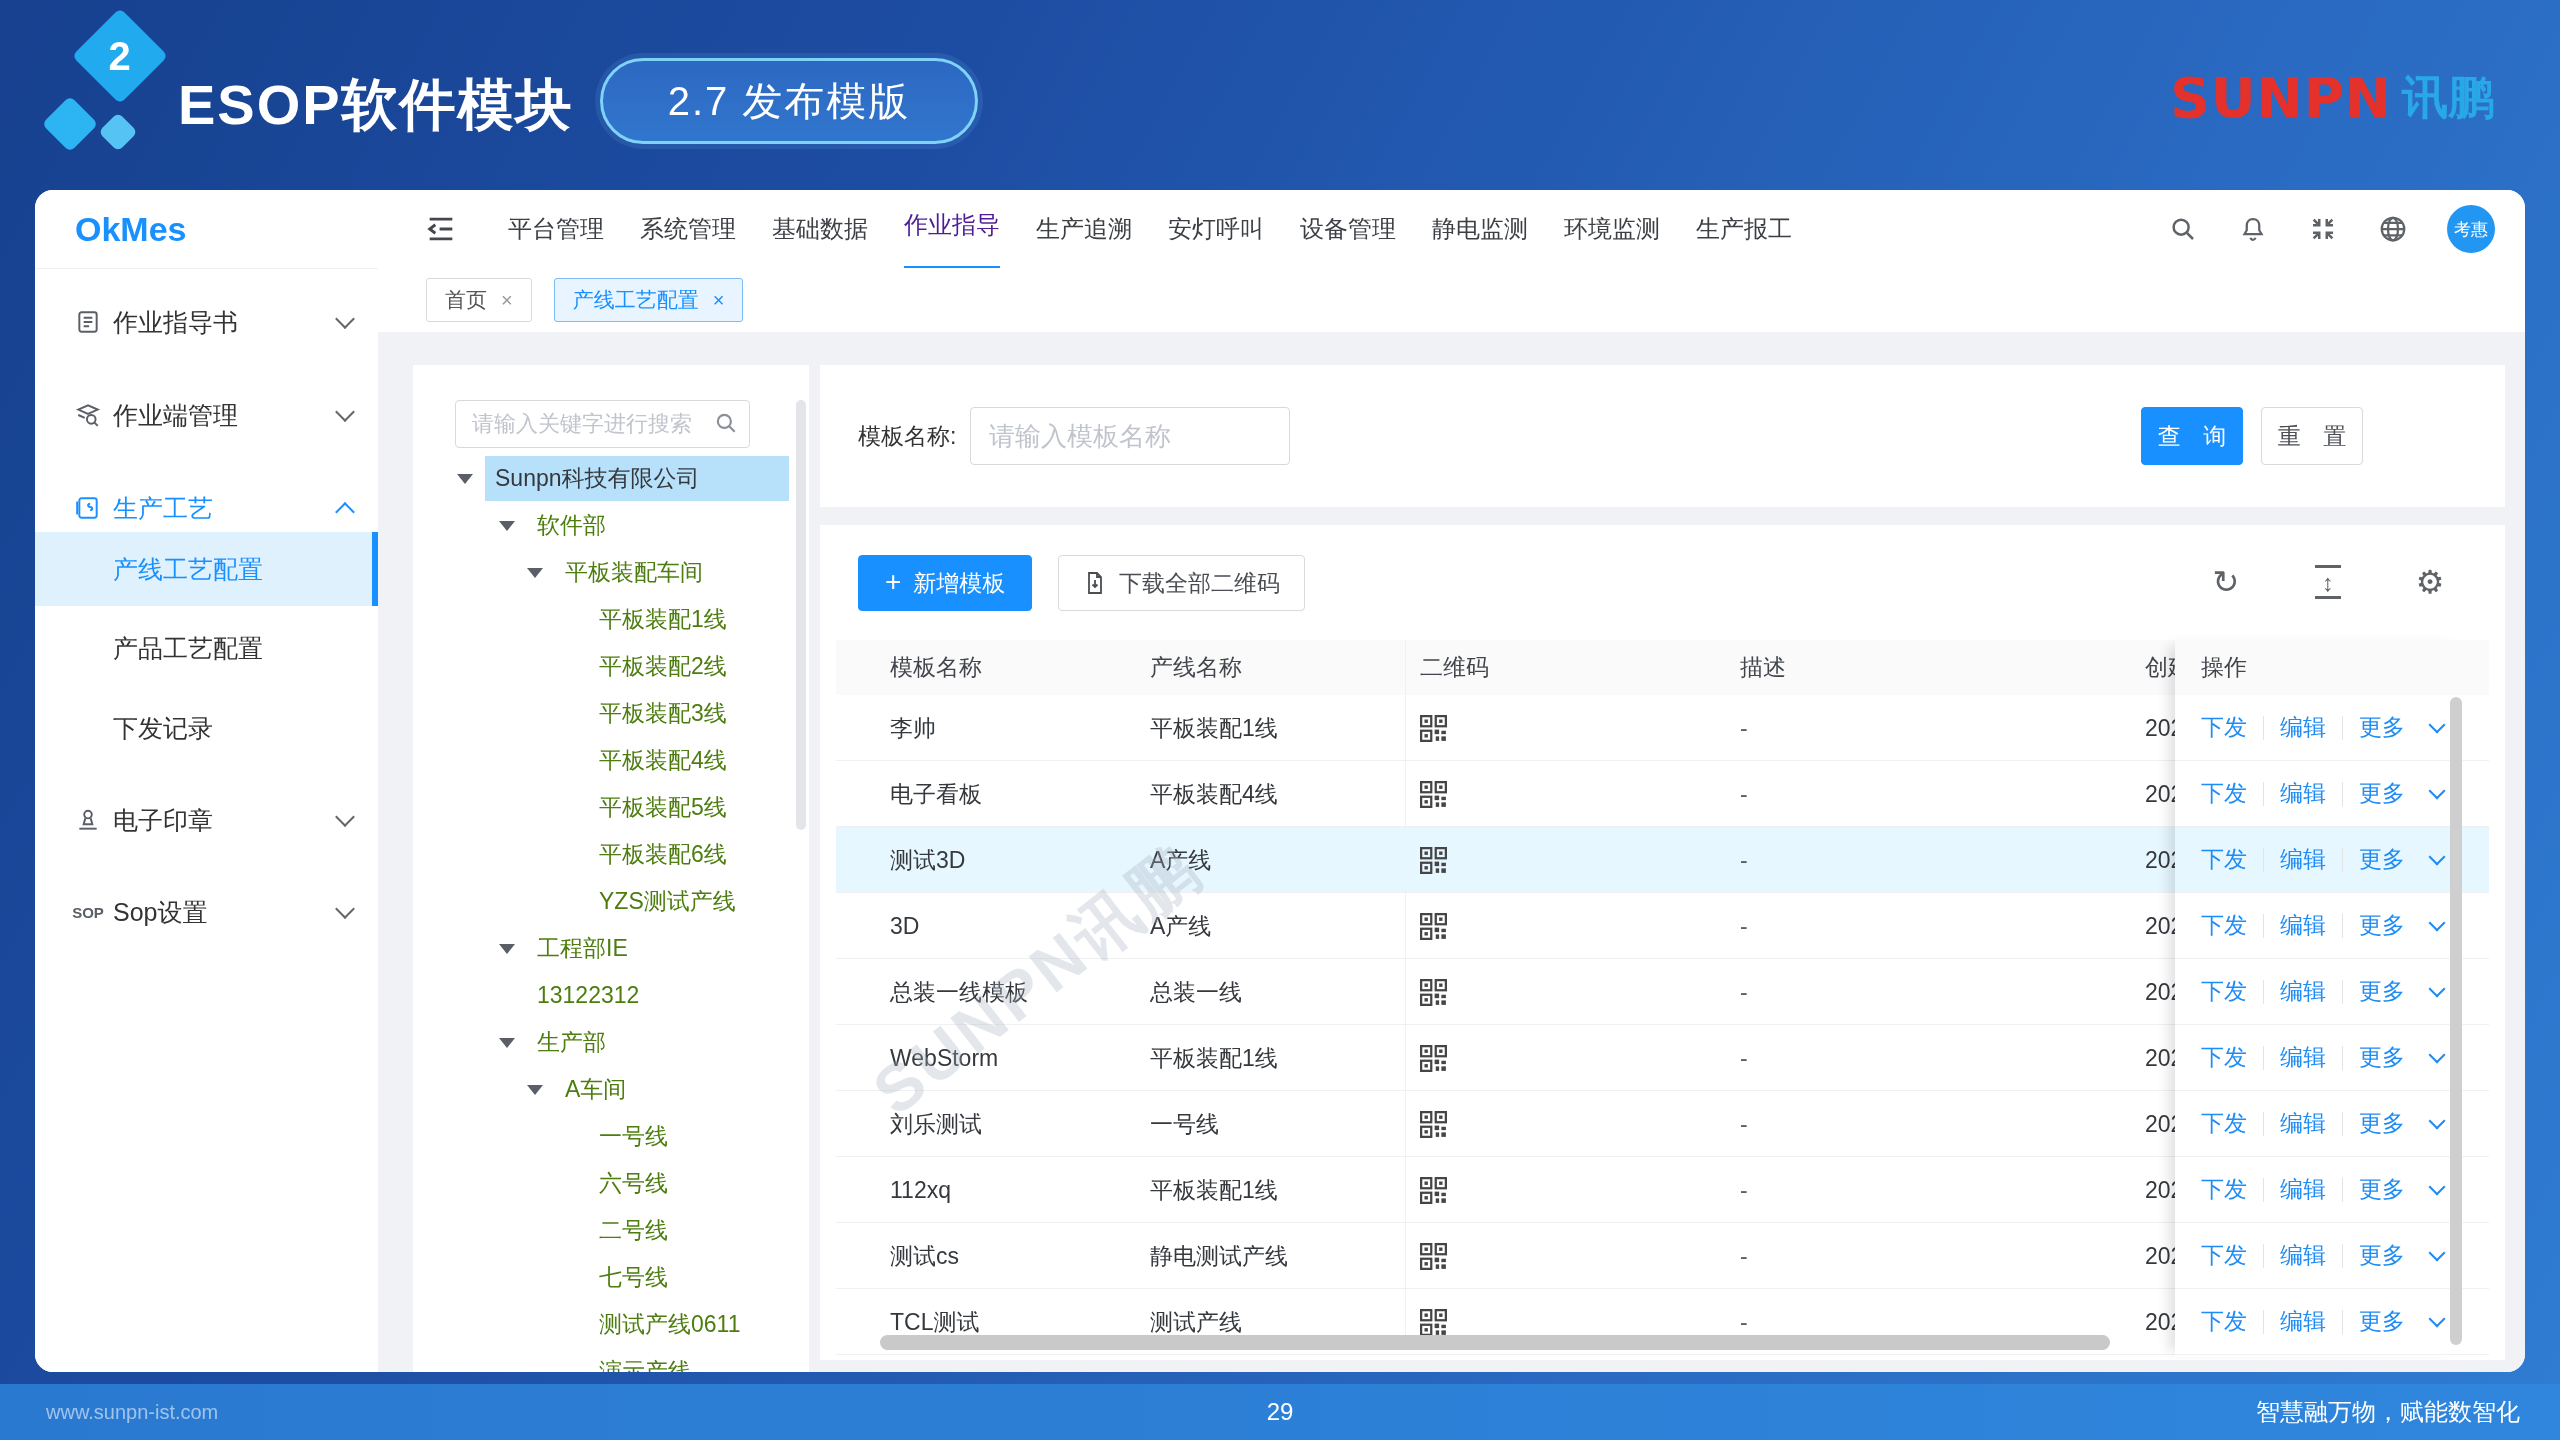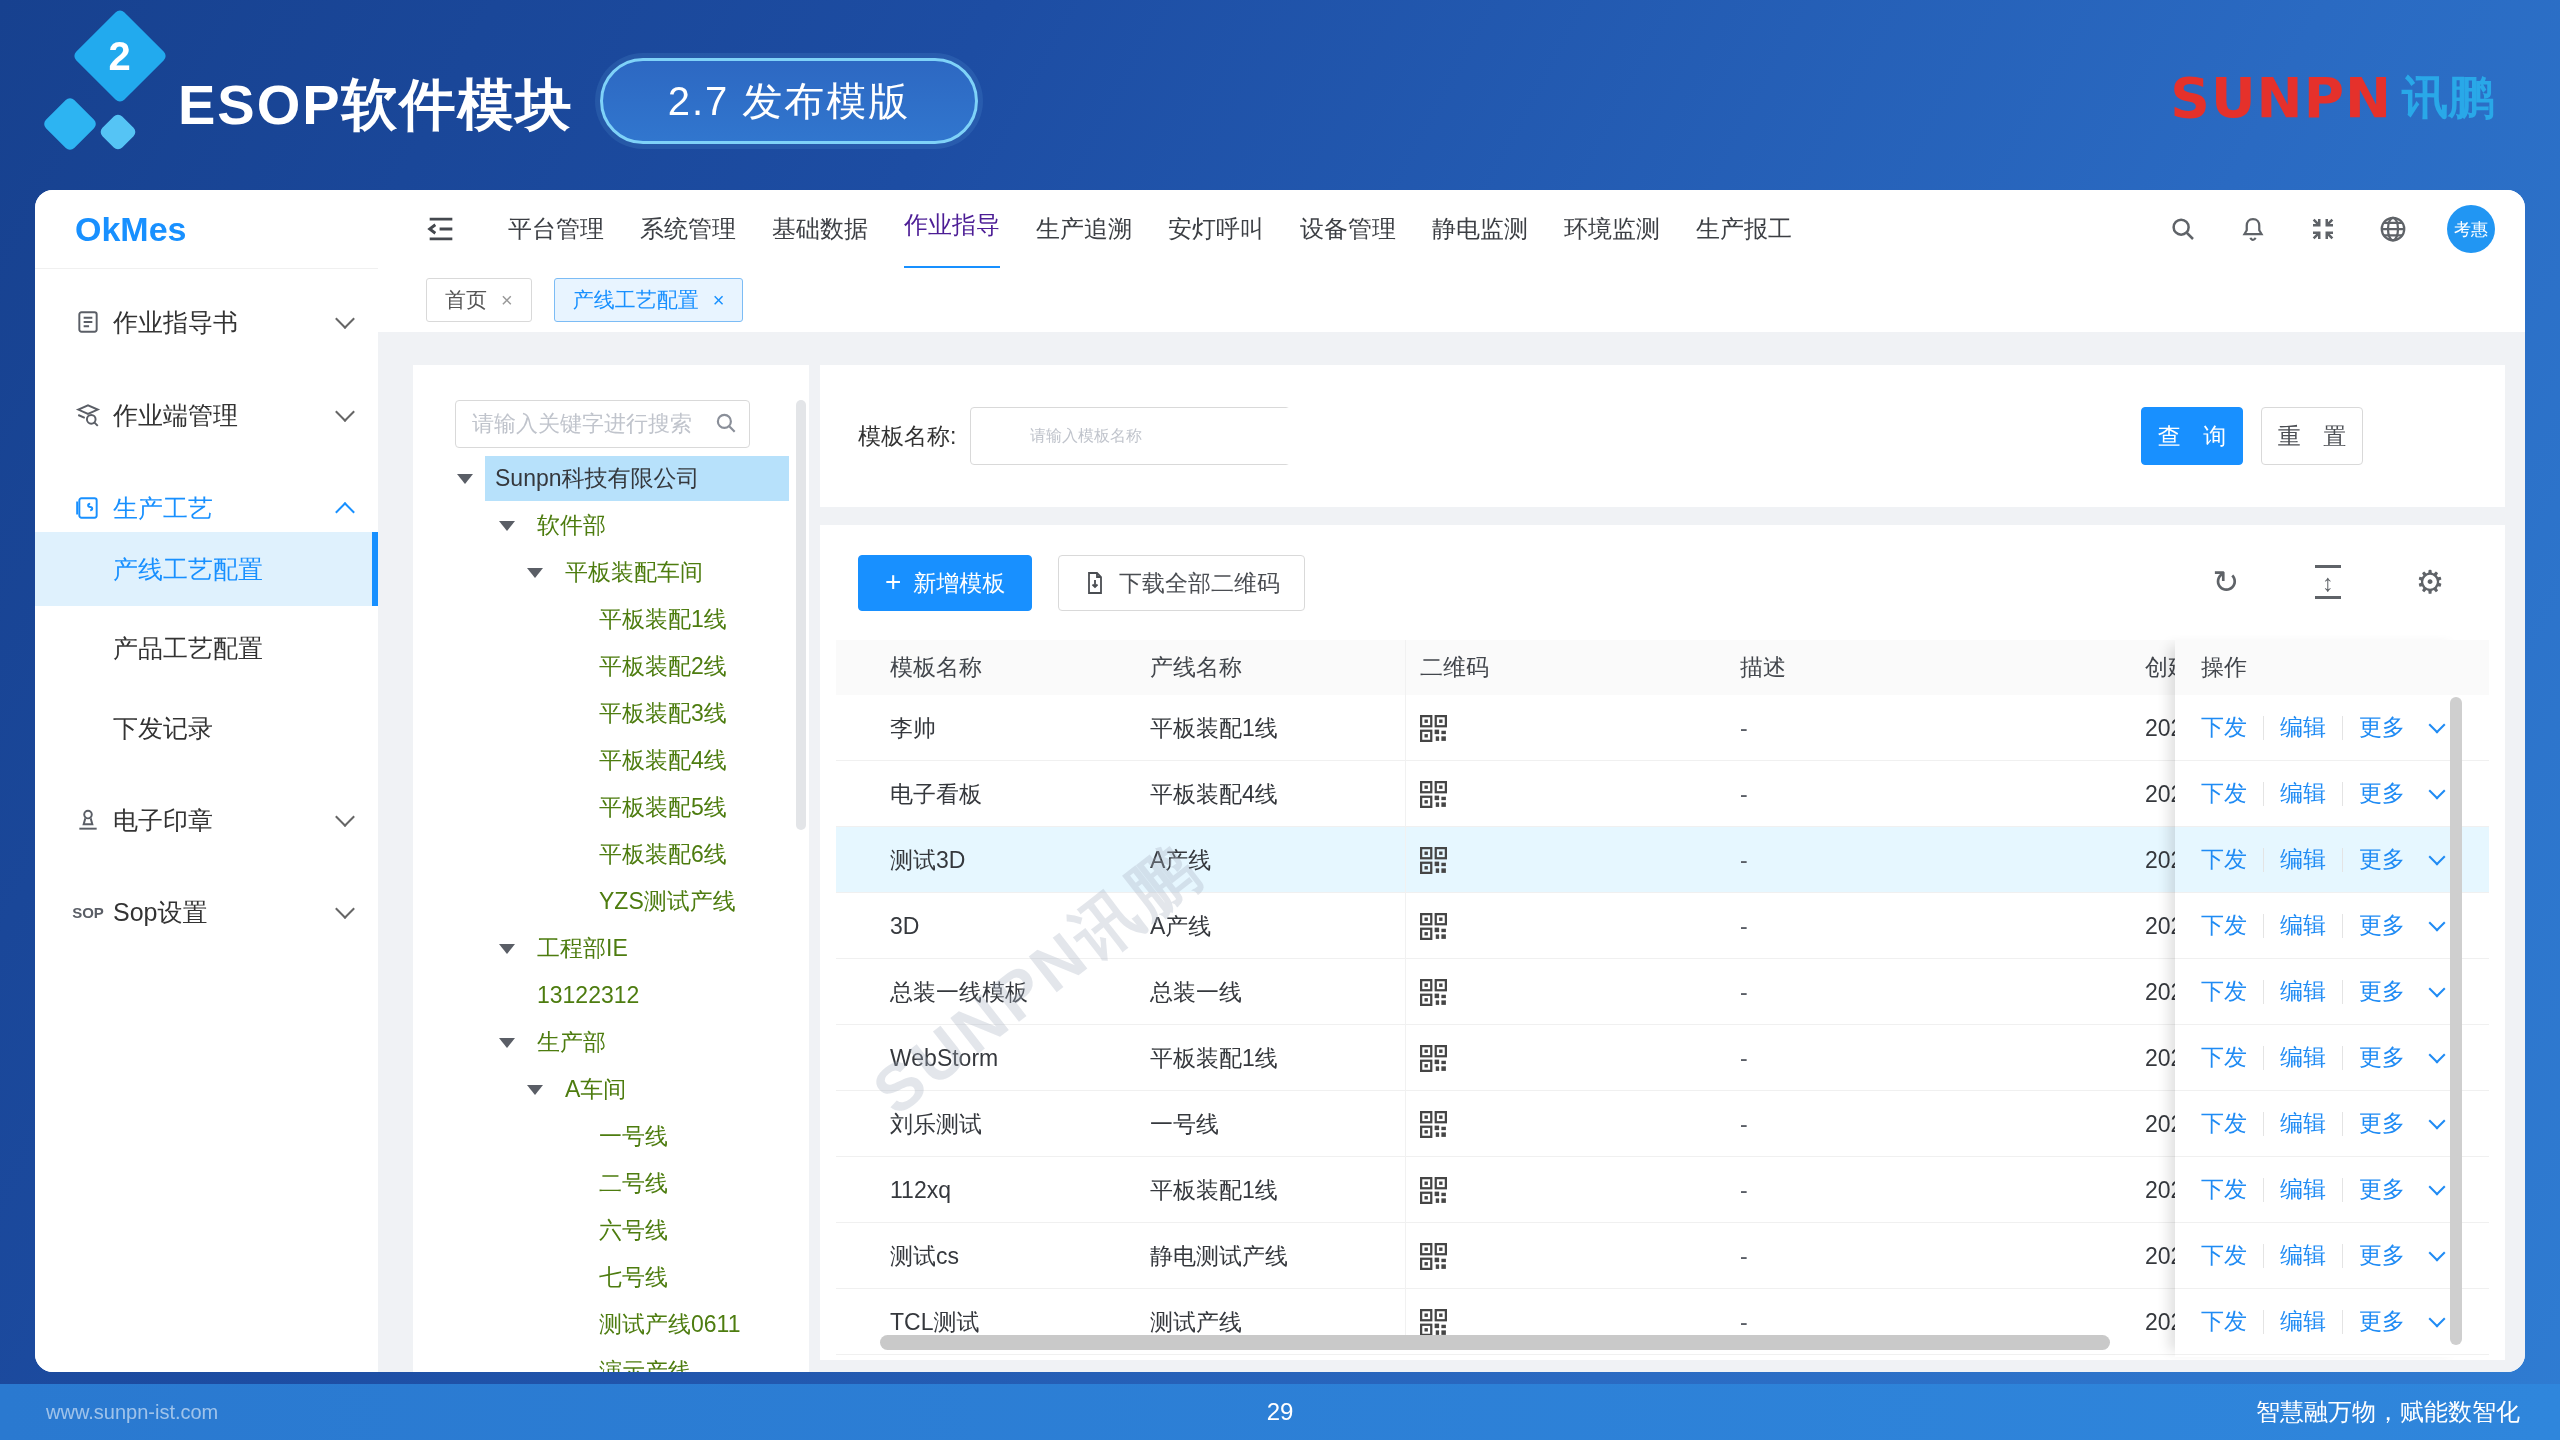--- a/index.html
+++ b/index.html
@@ -82,21 +82,21 @@
   .tree-node .tn-label{font-size:23px;color:#4d7c0f;padding:7px 10px;white-space:nowrap;}
   .tree-node.lvl0{padding-left:44px;} .tree-node.lvl1{padding-left:86px;}
   .tree-node.lvl2{padding-left:114px;} .tree-node.lvl3{padding-left:176px;}
   .tree-node.selected .tn-label{background:#b7e1fb;flex:1;margin-right:6px;color:#35383d;}
   .tree-scroll{position:absolute;right:3px;top:35px;width:10px;height:430px;background:#e3e5e8;border-radius:5px;}
 
   
   .filter-card{position:absolute;left:442px;right:20px;top:33px;height:142px;background:#fff;}
   .filter-label{position:absolute;left:38px;top:0;height:142px;display:flex;align-items:center;font-size:23px;color:#333;}
   .filter-input{position:absolute;left:150px;top:42px;width:318px;height:56px;border:1px solid #d9d9d9;border-radius:4px;}
-  .filter-input input{position:absolute;left:16px;top:0;width:284px;height:54px;border:none;outline:none;font-size:16px;font-family:inherit;color:#333;margin-left:41px;}
+  .filter-input input{position:absolute;left:16px;top:0;width:284px;height:54px;border:none;outline:none;font-size:26px;font-family:inherit;color:#333;}
   .filter-input input::placeholder{color:#c0c4cc;}
   .btn{display:flex;align-items:center;justify-content:center;border-radius:4px;font-size:23px;cursor:pointer;box-sizing:border-box;}
   .btn-primary{background:#1890ff;color:#fff;border:1px solid #1890ff;}
   .btn-plain{background:#fff;color:#4a4d52;border:1px solid #d9d9d9;}
   .q-btn{position:absolute;right:262px;top:42px;width:102px;height:58px;letter-spacing:8px;padding-left:8px;}
   .r-btn{position:absolute;right:142px;top:42px;width:102px;height:58px;letter-spacing:8px;padding-left:8px;}
 
   
   .table-card{position:absolute;left:442px;right:20px;top:193px;bottom:12px;background:#fff;overflow:hidden;}
   .add-btn{position:absolute;left:38px;top:30px;height:56px;padding:0 26px;gap:12px;font-size:23px;}
@@ -361,25 +361,25 @@
             <div class="tree-node lvl2">
     <span class="caret"></span>
     <span class="tn-label">A车间</span>
   </div>
             <div class="tree-node lvl3">
 
     <span class="tn-label">一号线</span>
   </div>
             <div class="tree-node lvl3">
 
+    <span class="tn-label">六号线</span>
+  </div>
+            <div class="tree-node lvl3">
+
     <span class="tn-label">二号线</span>
-  </div>
-            <div class="tree-node lvl3">
-
-    <span class="tn-label">六号线</span>
   </div>
             <div class="tree-node lvl3">
 
     <span class="tn-label">七号线</span>
   </div>
             <div class="tree-node lvl3">
 
     <span class="tn-label">测试产线0611</span>
   </div>
             <div class="tree-node lvl3">

